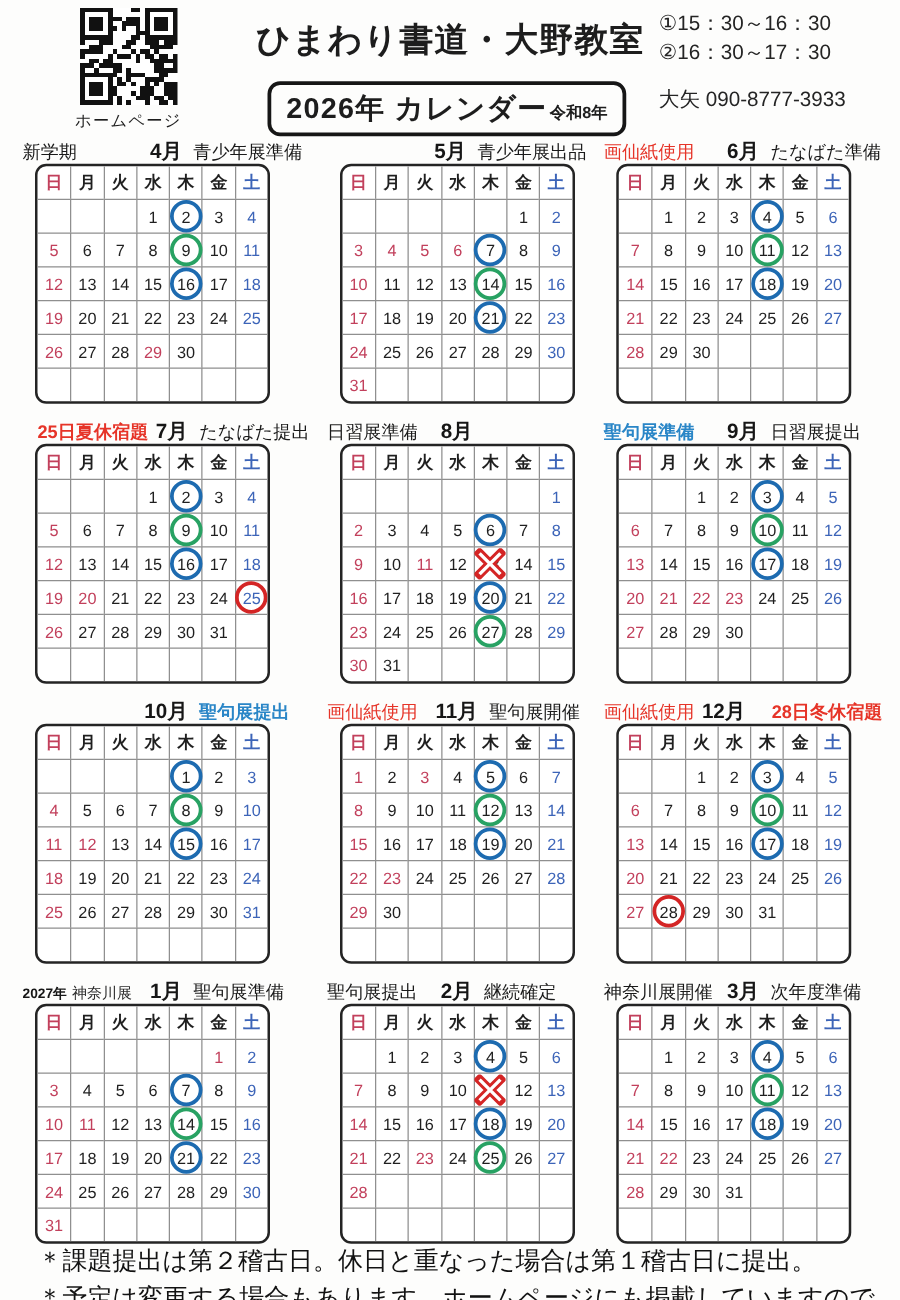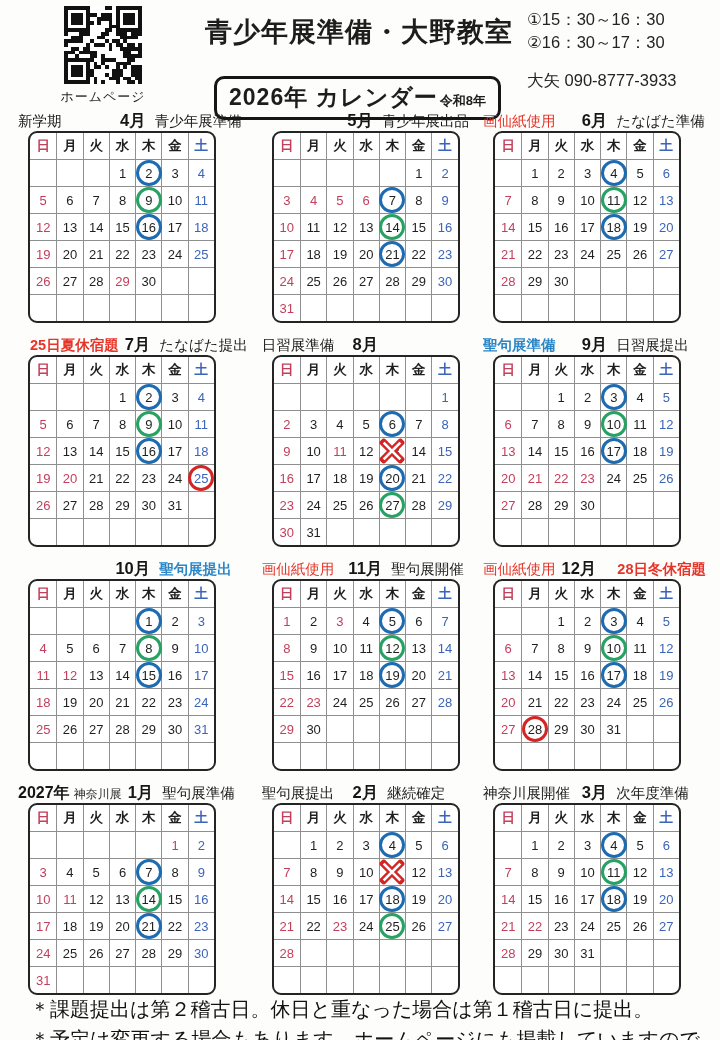--- a/index.html
+++ b/index.html
@@ -8,27 +8,27 @@
     --ared:#e63428; --ablue:#2a86c7;
     --gridline:#8f8f8f;
   }
   html,body{margin:0;padding:0;background:#e9e9e9;}
   .page{
     position:relative; width:720px; height:1040px; background:#fdfdfc;
     font-family:"Liberation Sans","DejaVu Sans",sans-serif; color:var(--ink);
     margin:0 auto; overflow:hidden;
   }
   
-  .qrwrap{position:absolute; left:60px; top:6px; width:86px; text-align:center;}
+  .qrwrap{position:absolute; left:60px; top:6px; width:86px; }
   .qrwrap svg{width:78px; height:78px; display:block; margin:0 auto;}
   .homepage{font-size:13px; margin-top:4px; letter-spacing:1px;}
   .titlewrap{position:absolute; left:205px; top:14px; width:305px; text-align:center;}
   .maintitle{font-size:27px; font-weight:800; letter-spacing:1px; white-space:nowrap;}
   .yearbox{
-    display:inline-block; margin-top:26px; border:3px solid #161616; border-radius:10px;
+    display:inline-block; margin-top:15px; border:3px solid #161616; border-radius:10px;
     padding:3px 12px 4px 12px; white-space:nowrap;
   }
   .yearbox .y{font-size:23px; font-weight:700; letter-spacing:1px;}
   .yearbox .era{font-size:13px; font-weight:700; margin-left:2px;}
   .schedwrap{position:absolute; left:527px; top:8px; font-size:16.5px; line-height:1.42; color:#242424; white-space:nowrap;}
   .schedwrap .contact{margin-top:14px;}
   
   .cal-grid{
     position:absolute; left:18px; top:110px; width:688px;
     display:grid; grid-template-columns:repeat(3,1fr); column-gap:14px; row-gap:11px;
@@ -38,21 +38,21 @@
     display:grid; grid-template-columns:1fr auto 1fr; align-items:baseline;
     height:21px; font-size:14.5px; white-space:nowrap;
   }
   .mtitle .tl{justify-self:start;}
   .mtitle .tr{justify-self:start; padding-left:3px;}
   .mtitle .mon{font-weight:700; font-size:16.5px; padding:0 6px; color:#161616;}
   .seg-k{color:#1a1a1a;}
   .seg-red{color:var(--ared);}
   .seg-redb{color:var(--ared); font-weight:700;margin-left:12px;}
   .seg-blue{color:var(--ablue); font-weight:700;}
-  .seg-big{color:#161616; font-weight:700; font-size:16px;}
+  .seg-big{color:#161616; font-weight:700; font-size:11px;}
   .seg-small{color:#2c2c2c; font-size:12px;}
   .cal{
     margin-left:10px; width:188px; box-sizing:border-box;
     border:2px solid #242424; border-radius:9px; overflow:hidden;
     display:grid; grid-template-columns:repeat(7,1fr); background:#fff;
   }
   .c{
     position:relative; height:26px; display:flex; align-items:center; justify-content:center;
     border-left:1px solid var(--gridline); border-top:1px solid var(--gridline);
     font-size:13px;
@@ -236,21 +236,21 @@
         <rect x="10" y="20" width="1" height="1" fill="#111"></rect>
         <rect x="14" y="20" width="1" height="1" fill="#111"></rect>
         <rect x="17" y="20" width="1" height="1" fill="#111"></rect>
         <rect x="18" y="20" width="1" height="1" fill="#111"></rect>
         <rect x="20" y="20" width="1" height="1" fill="#111"></rect>
       </svg>
     <div class="homepage">ホームページ</div>
   </div>
 
   <div class="titlewrap">
-    <div class="maintitle">青少年展準備・大野教室</div>
+    <div class="maintitle">ひまわり書道・大野教室</div>
     <div class="yearbox">
       <span class="y">2026年  カレンダー</span><span class="era">令和8年</span>
     </div>
   </div>
 
   <div class="schedwrap">
     <div>①15：30～16：30</div>
     <div>②16：30～17：30</div>
     <div class="contact">大矢 090-8777-3933</div>
   </div>

